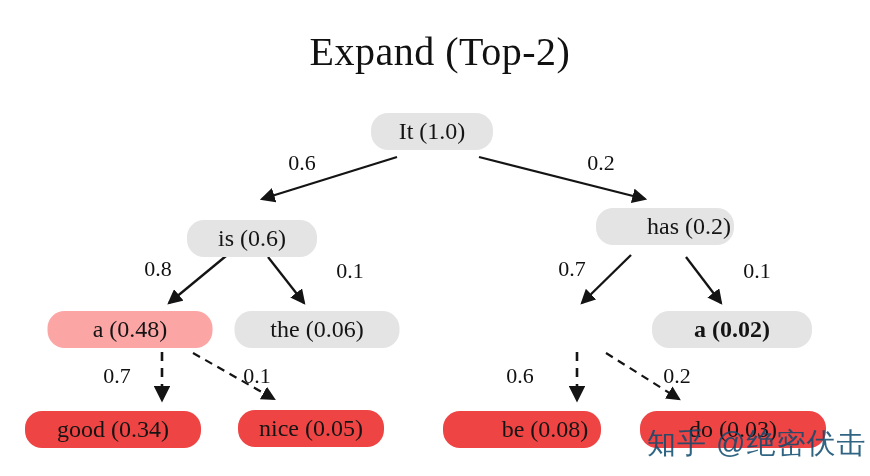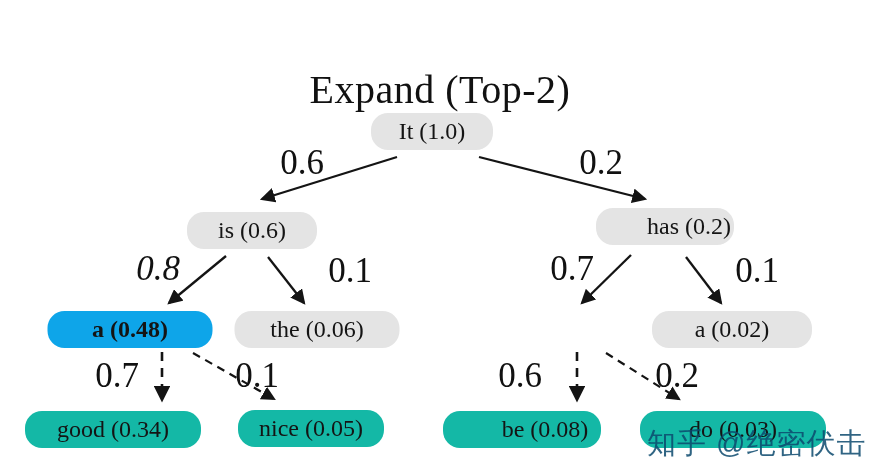--- a/index.html
+++ b/index.html
@@ -3,33 +3,33 @@
 <meta charset="utf-8">
 <style>
   html,body{margin:0;padding:0;background:#ffffff;}
   #stage{
     position:relative;width:870px;height:476px;background:#ffffff;overflow:hidden;
     font-family:"Liberation Serif","DejaVu Serif",serif;
   }
   #arrow-layer{position:absolute;left:0;top:0;width:870px;height:476px;}
   .title{
     position:absolute;left:440px;top:28px;transform:translateX(-50%);
-    font-size:40px;color:#111;white-space:nowrap;letter-spacing:.5px;margin-top:38px;
+    font-size:40px;color:#111;white-space:nowrap;letter-spacing:.5px;
   }
   .node{
     position:absolute;height:37px;line-height:37px;border-radius:17px;
     text-align:center;font-size:24px;color:#141414;white-space:nowrap;
     transform:translateX(-50%);box-sizing:border-box;
   }
   .node.gray{background:#e4e4e4;}
-  .node.peach{background:#0ea5e9;font-weight:bold;}
-  .node.green{background:#14b8a6;}
+  .node.peach{background:#fca5a5;}
+  .node.green{background:#ef4444;}
   .edge-label{
     position:absolute;transform:translate(-50%,-50%);
-    font-size:35px;color:#111;white-space:nowrap;
+    font-size:22px;color:#111;white-space:nowrap;
   }
   .watermark{
     position:absolute;left:647px;top:424px;
     font-family:"Liberation Sans","DejaVu Sans",sans-serif;
     font-size:29px;color:#0c4a6e;opacity:.85;white-space:nowrap;letter-spacing:1px;
   }
   line{stroke:#141414;}
   .solid{stroke-width:2.3;}
   .dash{stroke-width:2.2;stroke-dasharray:8 6;}
   .dashv{stroke-width:2.6;stroke-dasharray:9 7;}
@@ -54,35 +54,35 @@
     <line class="dashv" x1="162" y1="352" x2="162" y2="400" marker-end="url(#ah)"></line>
     <line class="dash" x1="193" y1="353" x2="274" y2="399" marker-end="url(#ah)"></line>
     <line class="dashv" x1="577" y1="352" x2="577" y2="400" marker-end="url(#ah)"></line>
     <line class="dash" x1="606" y1="353" x2="679" y2="399" marker-end="url(#ah)"></line>
   </svg>
 
   <div class="title">Expand (Top-2)</div>
 
   <div class="node gray" style="left:432px;top:113px;width:122px;">It (1.0)</div>
 
-  <div class="node gray" style="left:252px;top:212px;width:130px;">is (0.6)</div>
+  <div class="node gray" style="left:252px;top:220px;width:130px;">is (0.6)</div>
   <div class="node gray" style="left:665px;top:208px;width:138px;padding-left:48px;">has (0.2)</div>
 
   <div class="node peach" style="left:130px;top:311px;width:165px;">a (0.48)</div>
   <div class="node gray" style="left:317px;top:311px;width:165px;">the (0.06)</div>
-  <div class="node gray" style="left:732px;top:311px;width:160px;">a (0.02)</div>
+  <div class="node gray" style="left:732px;top:311px;width:160px;font-weight:bold;">a (0.02)</div>
 
   <div class="node green" style="left:113px;top:411px;width:176px;">good (0.34)</div>
   <div class="node green" style="left:311px;top:410px;width:146px;">nice (0.05)</div>
   <div class="node green" style="left:522px;top:411px;width:158px;padding-left:46px;">be (0.08)</div>
   <div class="node green" style="left:733px;top:411px;width:186px;">do (0.03)</div>
 
   <div class="edge-label" style="left:302px;top:163px;">0.6</div>
   <div class="edge-label" style="left:601px;top:163px;">0.2</div>
-  <div class="edge-label" style="left:158px;top:269px;font-style:italic;">0.8</div>
+  <div class="edge-label" style="left:158px;top:269px;">0.8</div>
   <div class="edge-label" style="left:350px;top:271px;">0.1</div>
   <div class="edge-label" style="left:572px;top:269px;">0.7</div>
   <div class="edge-label" style="left:757px;top:271px;">0.1</div>
   <div class="edge-label" style="left:117px;top:376px;">0.7</div>
   <div class="edge-label" style="left:257px;top:376px;">0.1</div>
   <div class="edge-label" style="left:520px;top:376px;">0.6</div>
   <div class="edge-label" style="left:677px;top:376px;">0.2</div>
 
   <div class="watermark">知乎 @绝密伏击</div>
 

